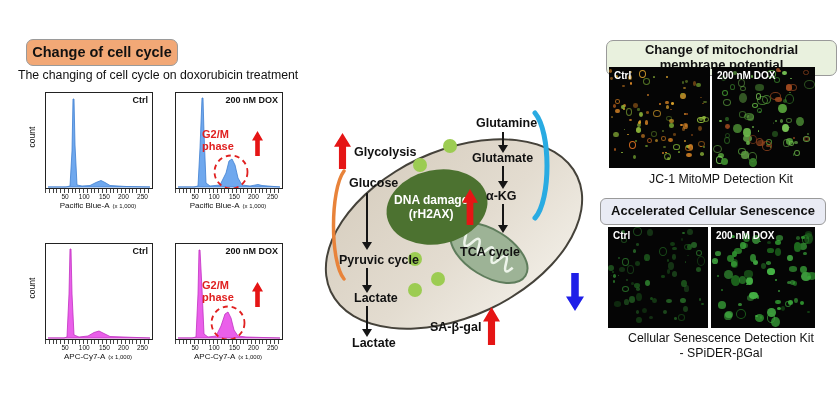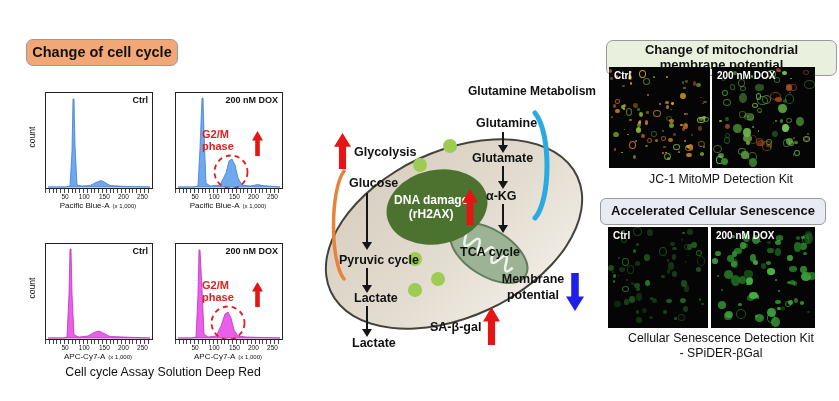--- a/index.html
+++ b/index.html
@@ -48,20 +48,21 @@
   .imglabel{position:absolute;left:5px;top:3px;color:#fff;font-weight:bold;font-size:10px;z-index:2;}
 </style>
 </head>
 <body>
 
 <div id="canvas">
 
   <div class="hdr hdr-orange" style="left:26px;top:39px;width:150px;height:25px;">
     <span>Change of cell cycle</span>
   </div>
+  <div class="subtitle" style="left:18px;top:68px;">The changing of cell cycle on doxorubicin treatment</div>
 
   <div class="cyto" style="left:20px;top:88px;">
     <span class="ylab">count</span>
     <div class="plot">
       <span class="plab">Ctrl</span>
       <svg class="hist" viewBox="0 0 106 95" preserveAspectRatio="none">
         <path d="M2,94 L20,94 L24,93 L26,58 L27,6 L28,6 L29,52 L31,92 L36,93 L44,92.5 L50,89.5 L55,87.5 L59,89.5 L64,92.5 L80,93.5 L104,94 Z" fill="#6FA8EE" stroke="#3F7FD0" stroke-width="0.8"></path>
       </svg>
     </div>
     <div class="ticksrow"></div>
@@ -138,23 +139,21 @@
       <span style="left:37%">100</span>
       <span style="left:56%">150</span>
       <span style="left:74%">200</span>
       <span style="left:92%">250</span>
     </div>
     <div class="xlab">
       <span>APC-Cy7-A</span><span class="xscale">(x 1,000)</span>
     </div>
   </div>
 
-  <div class="caption" style="left:28px;top:365px;width:270px;">Cell cycle Assay Solution Deep Red</div>
-
-  <div class="dlabel" style="left:468px;top:84px;font-size:12px;">Glutamine Metabolism</div>
+
 
   <div class="cellbody"></div>
 
   <div class="gdot" style="left:443px;top:139px;"></div>
   <div class="gdot" style="left:413px;top:158px;"></div>
   <div class="gdot" style="left:408px;top:252px;"></div>
   <div class="gdot" style="left:431px;top:272px;"></div>
   <div class="gdot" style="left:408px;top:283px;"></div>
 
   <svg class="abs" style="left:441px;top:213px;" width="96" height="80">
@@ -189,21 +188,20 @@
   <div class="varrow" style="left:502px;top:132px;height:14px;"></div>
   <div class="dlabel" style="left:472px;top:151px;">Glutamate</div>
   <div class="varrow" style="left:502px;top:166px;height:16px;"></div>
   <div class="dlabel" style="left:486px;top:189px;">α-KG</div>
   <div class="varrow" style="left:502px;top:204px;height:22px;"></div>
   <svg class="abs" style="left:531px;top:110px;" width="24" height="112">
     <path d="M4,3 C20,22 20,90 4,108" fill="none" stroke="#29ABE2" stroke-width="5" stroke-linecap="round"></path>
   </svg>
   <div class="dlabel" style="left:460px;top:245px;">TCA cycle</div>
 
-  <div class="dlabel" style="left:499px;top:272px;width:68px;white-space:normal;text-align:center;line-height:1.25;">Membrane potential</div>
   <div class="barrow-down" style="left:566px;top:273px;width:18px;height:38px;"></div>
   <div class="dlabel" style="left:430px;top:320px;">SA-β-gal</div>
   <div class="barrow-up" style="left:483px;top:307px;width:17px;height:38px;"></div>
 
   <div class="hdr hdr-green" style="left:606px;top:40px;width:229px;height:34px;">
     <span style="width:210px;">Change of mitochondrial membrane potential</span>
   </div>
 
   <div class="micro" style="left:609px;top:67px;width:101px;height:101px;">
     <span class="imglabel">Ctrl</span>

